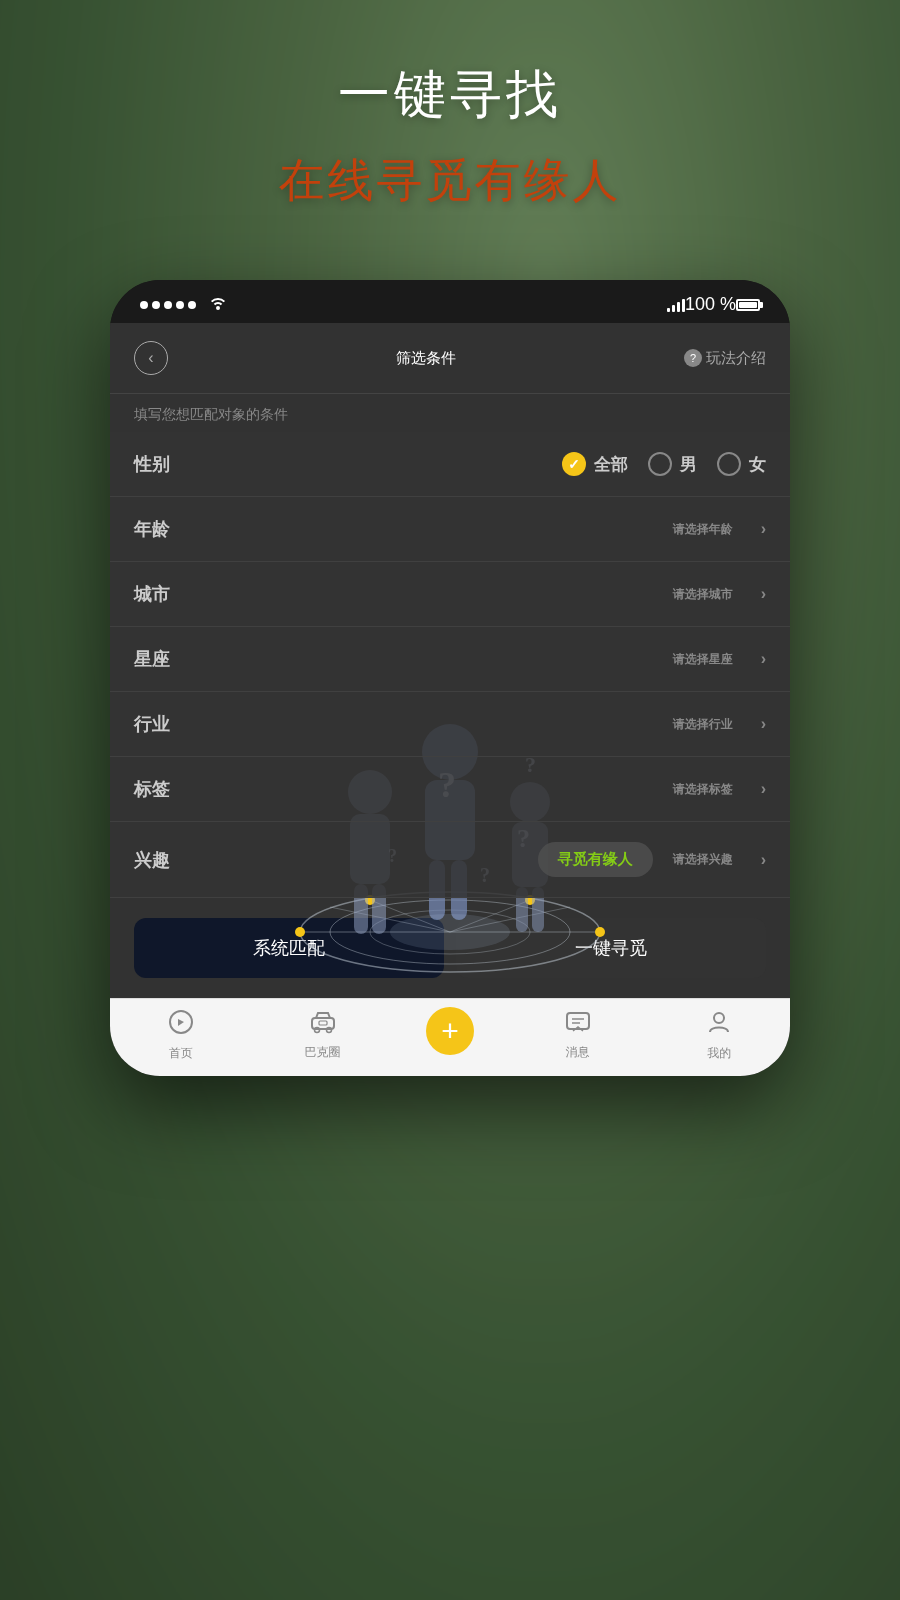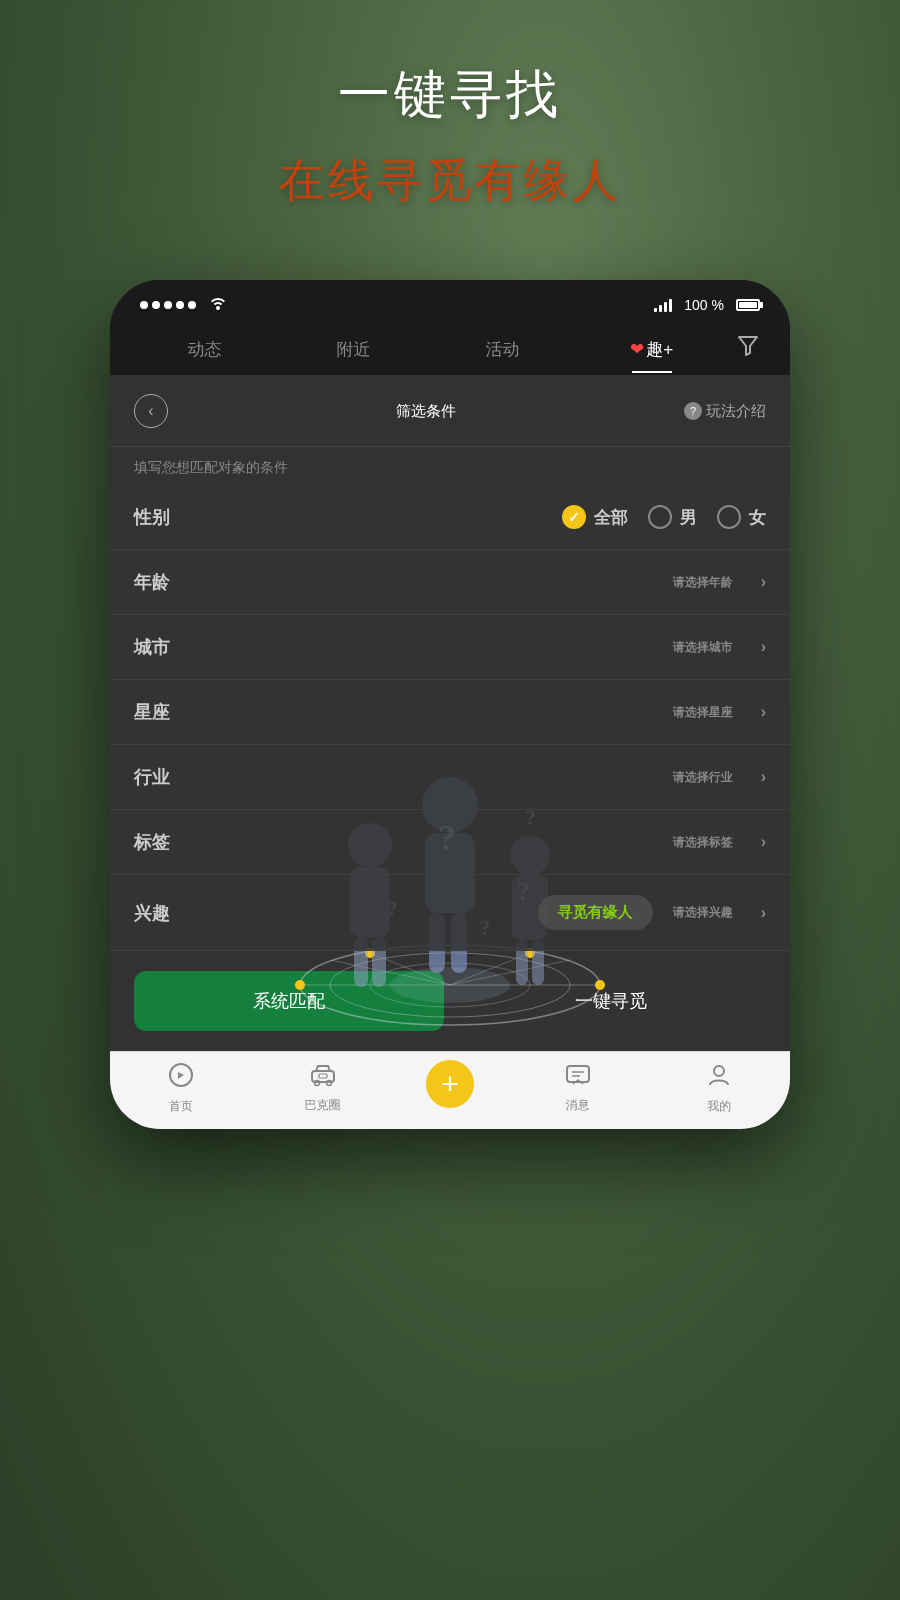--- a/index.html
+++ b/index.html
@@ -98,23 +98,23 @@
 
     .wifi-icon {
       color: white;
       font-size: 18px;
       margin-left: 6px;
     }
 
     .status-right {
       display: flex;
       align-items: center;
-      gap: 12px;
-      color: white;
-      font-size: 14px;
+      gap: 0;
+      color: white;
+      font-size: 18px;
     }
 
     .signal-bars {
       display: flex;
       align-items: flex-end;
       gap: 2px;
       height: 14px;
     }
 
     .bar {
@@ -351,21 +351,21 @@
     
     .bottom-buttons {
       display: flex;
       gap: 12px;
       padding: 20px 24px;
       background: rgba(50, 50, 50, 0.9);
     }
 
     .btn-system {
       flex: 1;
-      background: #15803d;
+      background: #0f172a;
       color: white;
       font-size: 18px;
       padding: 18px;
       border-radius: 12px;
       text-align: center;
       border: none;
     }
 
     .btn-search {
       flex: 1;
@@ -453,39 +453,20 @@
         <div class="bar" style="height:10px"></div>
         <div class="bar" style="height:13px"></div>
       </div>
       <span>100 %</span>
       <div class="battery-icon">
         <div class="battery-fill"></div>
       </div>
     </div>
   </div>
 
-  <div class="nav-tabs">
-    <div class="nav-tab">
-      <span>动态</span>
-    </div>
-    <div class="nav-tab">
-      <span>附近</span>
-    </div>
-    <div class="nav-tab">
-      <span>活动</span>
-    </div>
-    <div class="nav-tab active">
-      <span style="color:#ff4444; margin-right:2px;">❤</span><span>趣+</span>
-    </div>
-    <div class="filter-icon">
-      <svg width="24" height="22" viewBox="0 0 24 22" fill="none">
-        <path d="M3 2h18l-7 9v7l-4 2V11L3 2z" stroke="#aaa" stroke-width="2" stroke-linejoin="round" fill="none"></path>
-      </svg>
-    </div>
-  </div>
 
   <div class="panel">
 
     <div class="panel-header">
       <div class="back-btn">
         <span>‹</span>
       </div>
       <div class="panel-title">筛选条件</div>
       <div class="help-link">
         <div class="help-circle">?</div>

